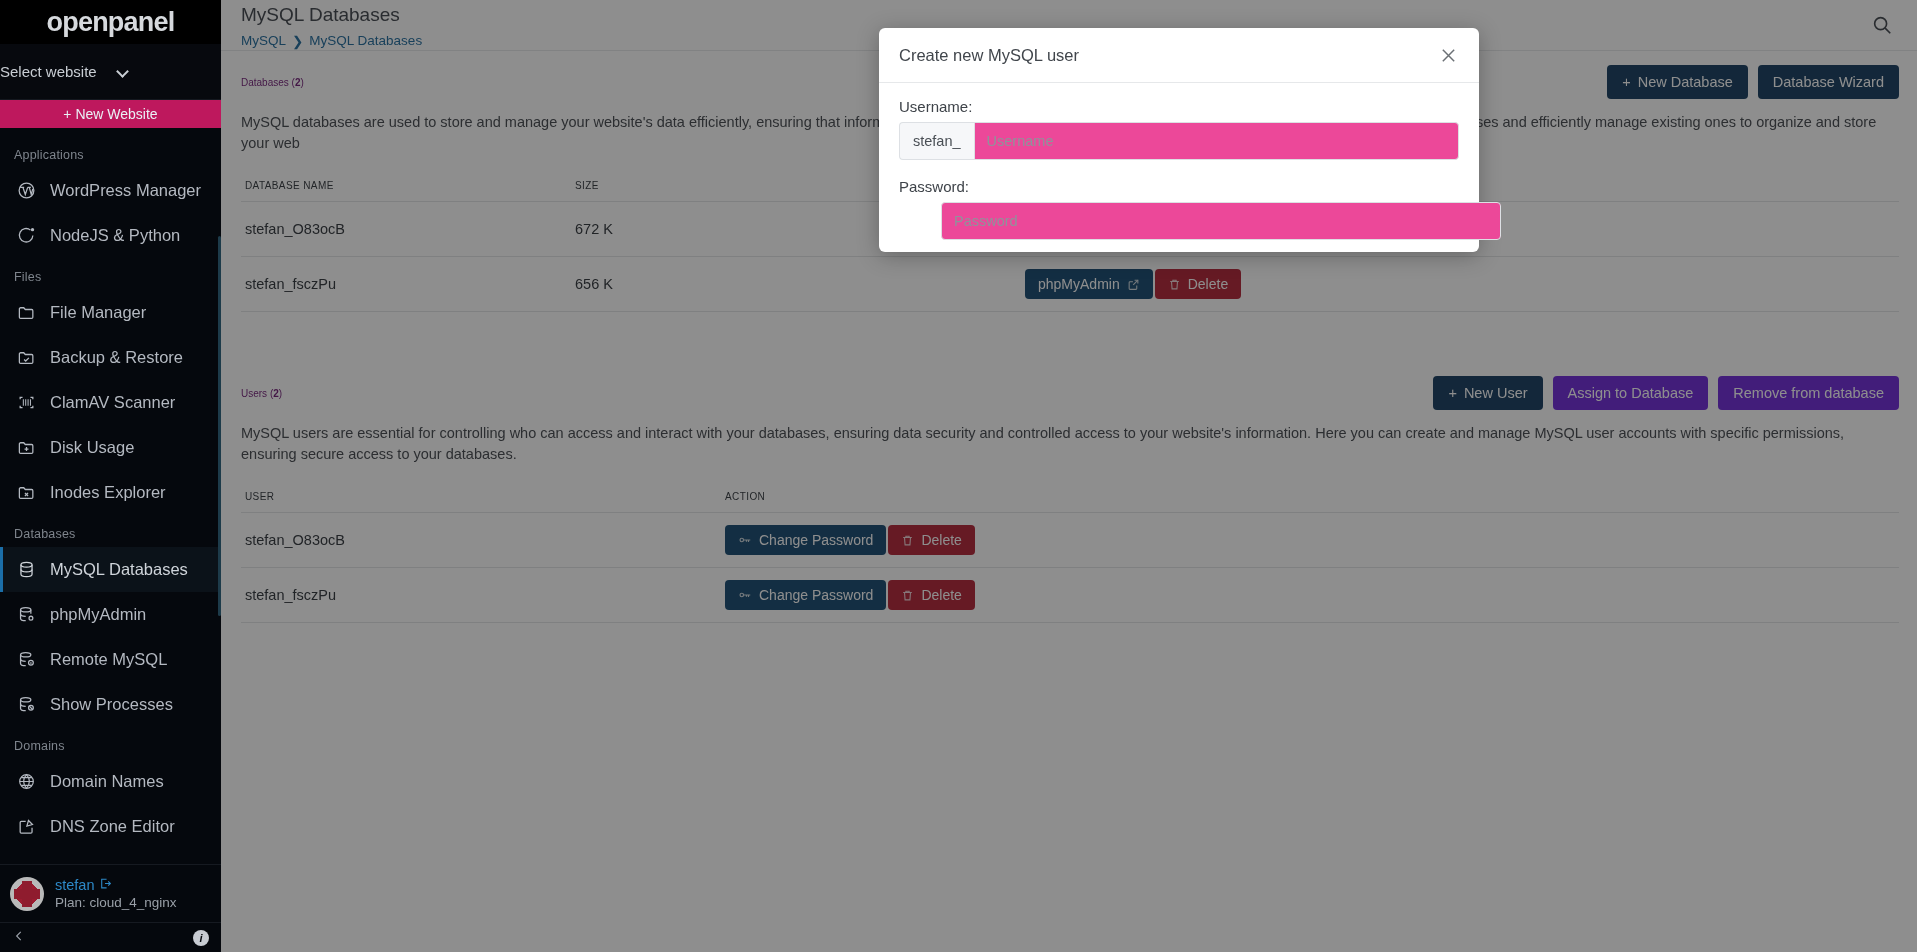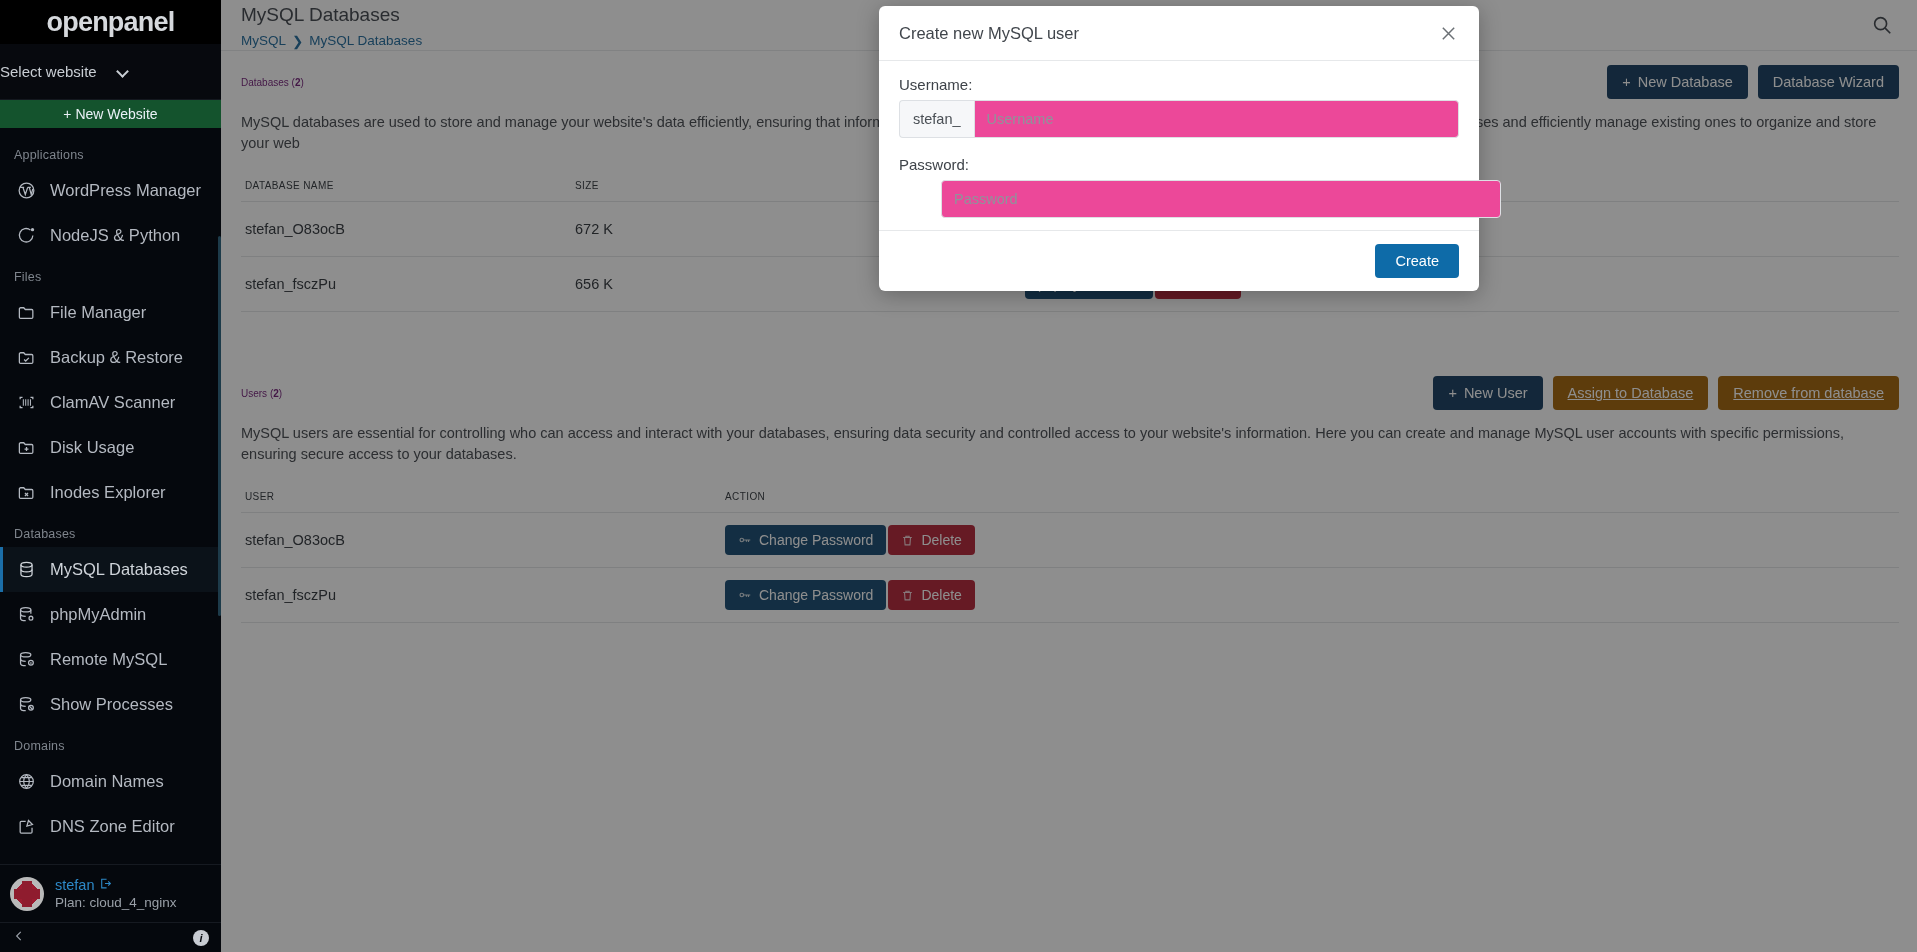--- a/index.html
+++ b/index.html
@@ -33,21 +33,21 @@
     font-size: 15px; color: #c9ced4;
     border-bottom: 1px solid #14181f;
   }
   .chev { width: 10px; height: 10px; position: relative; }
   .chev::after {
     content: ""; position: absolute; left: 0; top: 0;
     width: 7px; height: 7px; border-right: 2px solid #c9ced4; border-bottom: 2px solid #c9ced4;
     transform: rotate(45deg);
   }
   .new-website {
-    height: 28px; background: #14532d;
+    height: 28px; background: #be185d;
     display: flex; align-items: center; justify-content: center; gap: 6px;
     font-size: 14px; color: #eaf1f6;
   }
   .nav-scroll { flex: 1 1 auto; overflow: hidden; padding-top: 8px; position: relative; }
   .nav-scroll::after {
     content: ""; position: absolute; right: 0px; top: 108px; width: 3px; height: 380px;
     background: #1d3b4a; border-radius: 2px;
   }
   .group-label {
     font-size: 12.5px; color: #7f858d; padding: 12px 0 6px 14px; letter-spacing: .2px;
@@ -116,21 +116,21 @@
   .sec-title b { font-weight: 700; }
   .btn-row { display: flex; gap: 10px; }
   .btn {
     border: none; border-radius: 4px; cursor: pointer;
     font-size: 14.5px; font-family: "Liberation Sans", sans-serif;
     padding: 9px 15px; color: #fff; display: inline-flex; align-items: center; gap: 7px;
     white-space: nowrap;
   }
   .btn-blue { background: #0e6ba8; }
   .btn-navy { background: #143b5e; }
-  .btn-grey { background: #a16207; text-decoration: underline; }
+  .btn-grey { background: #6d28d9; }
   .btn-dark { background: #14486f; }
   .btn-red  { background: #b22234; }
   .btn-sm { padding: 7px 13px; font-size: 14px; }
 
   .desc { font-size: 14.5px; color: #44484e; line-height: 1.45; margin: 13px 0 16px 0; max-width: 1790px; }
 
   table { width: 100%; border-collapse: collapse; }
   thead th {
     text-align: left; font-size: 10px; font-weight: 400; color: #31363c; letter-spacing: .4px;
     padding: 10px 4px 10px 4px; border-bottom: 1px solid #e2e4e7;
@@ -144,21 +144,21 @@
   .col-size { width: 450px; }
   .spacer { height: 64px; }
 
   .ico-ext svg, .ico-trash svg, .ico-key svg { display:block; }
 
   
   .overlay {
     position: absolute; inset: 0; background: rgba(18,18,18,0.48); z-index: 50;
   }
   .modal {
-    position: absolute; left: 658px; top: 6px; width: 600px;
+    position: absolute; left: 658px; top: 28px; width: 600px;
     background: #fff; border-radius: 6px; z-index: 60;
     box-shadow: 0 4px 22px rgba(0,0,0,0.28);
     font-family: "Liberation Sans", sans-serif;
   }
   .modal-head {
     display: flex; align-items: center; justify-content: space-between;
     padding: 17px 20px 16px 20px; border-bottom: 1px solid #e6e8ea;
   }
   .modal-title { font-size: 16.5px; color: #41464c; }
   .modal-close { cursor: pointer; color: #6b7075; line-height: 0; }
@@ -557,19 +557,16 @@
       </div>
       <div class="modal-body">
         <div class="field-label">Username:</div>
         <div class="input-group">
           <span class="prefix">stefan_</span>
           <input class="inp" type="text" placeholder="Username" style="">
         </div>
         <div class="field-label">Password:</div>
         <input class="inp solo" type="password" style="width: 100%; margin-left: 42px;" placeholder="Password">
       </div>
-      <div class="modal-foot">
-        <button class="btn btn-blue">Create</button>
-      </div>
     </div>
 
   </section>
 </div>
 
 </body></html>

